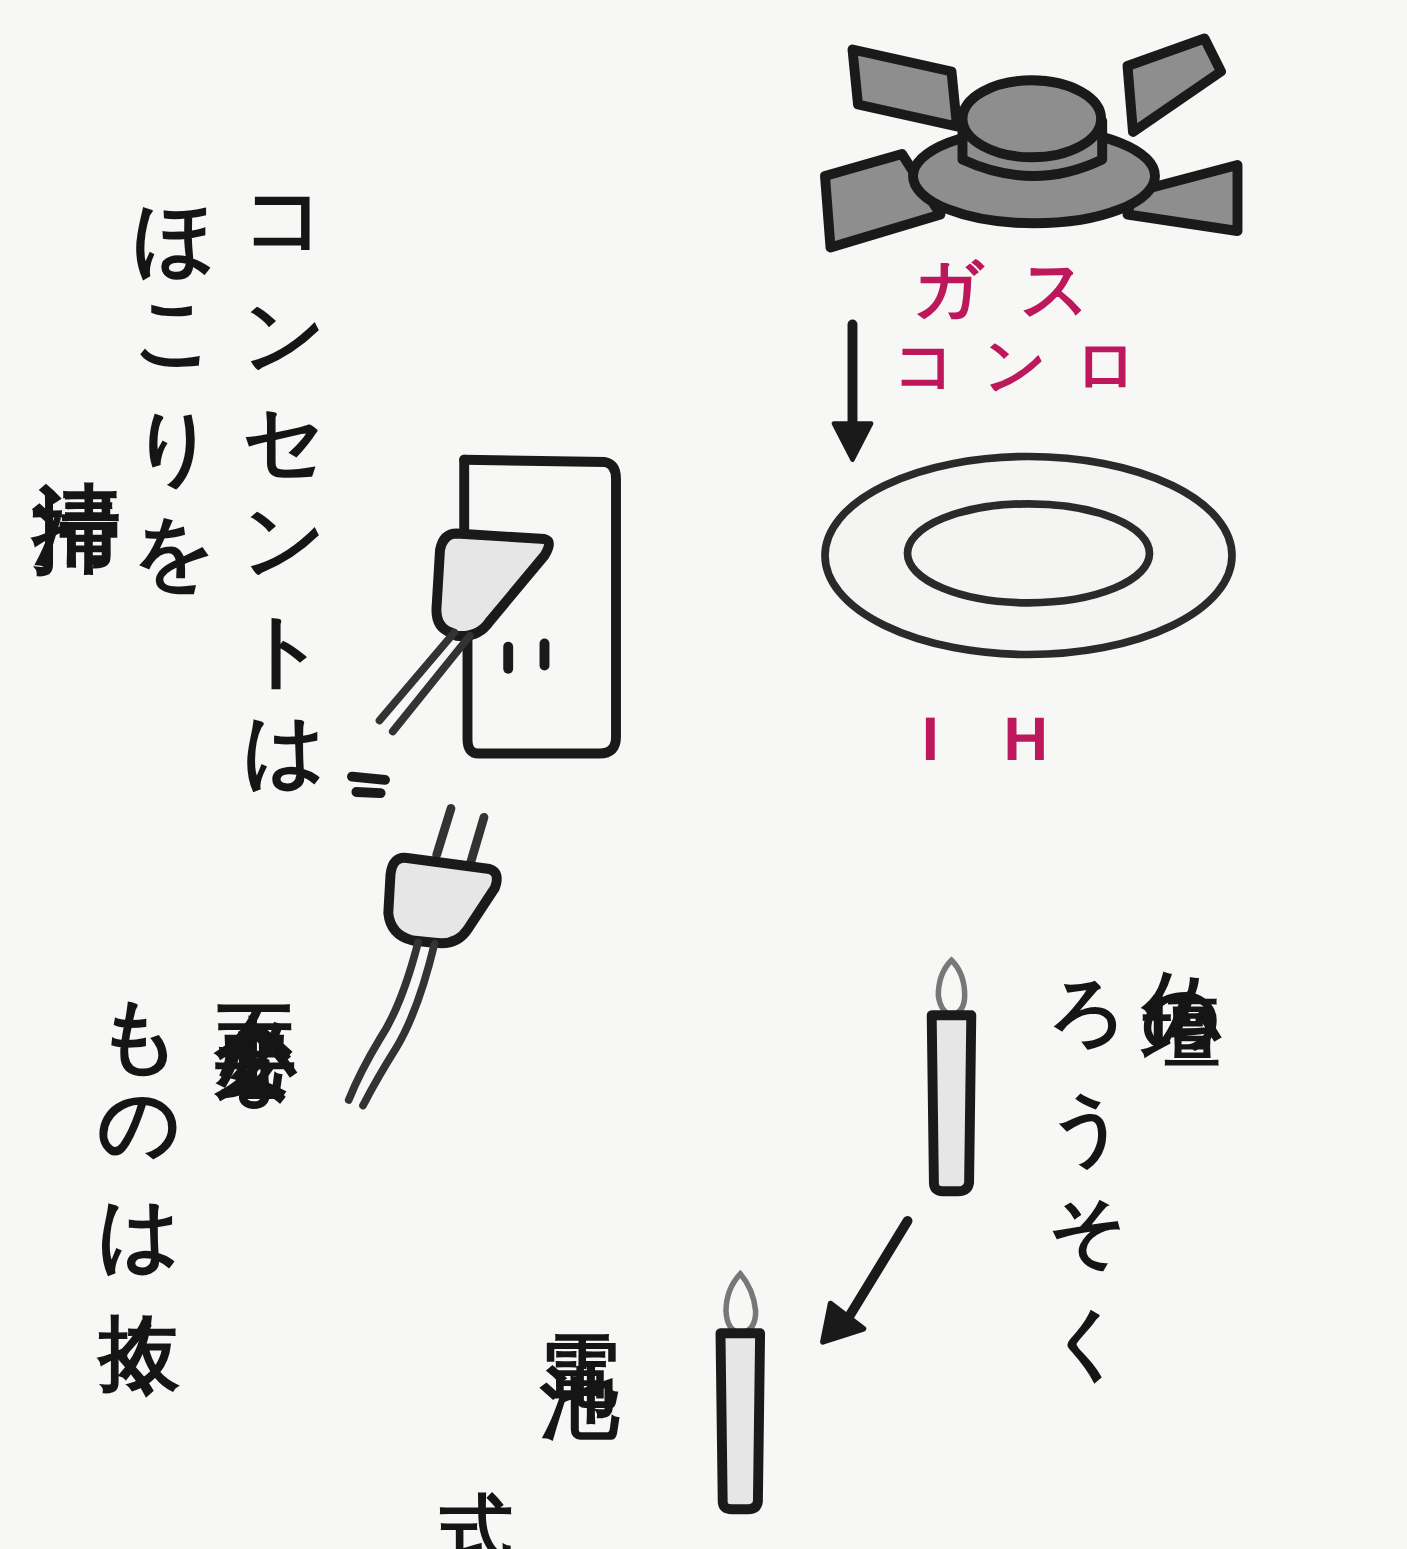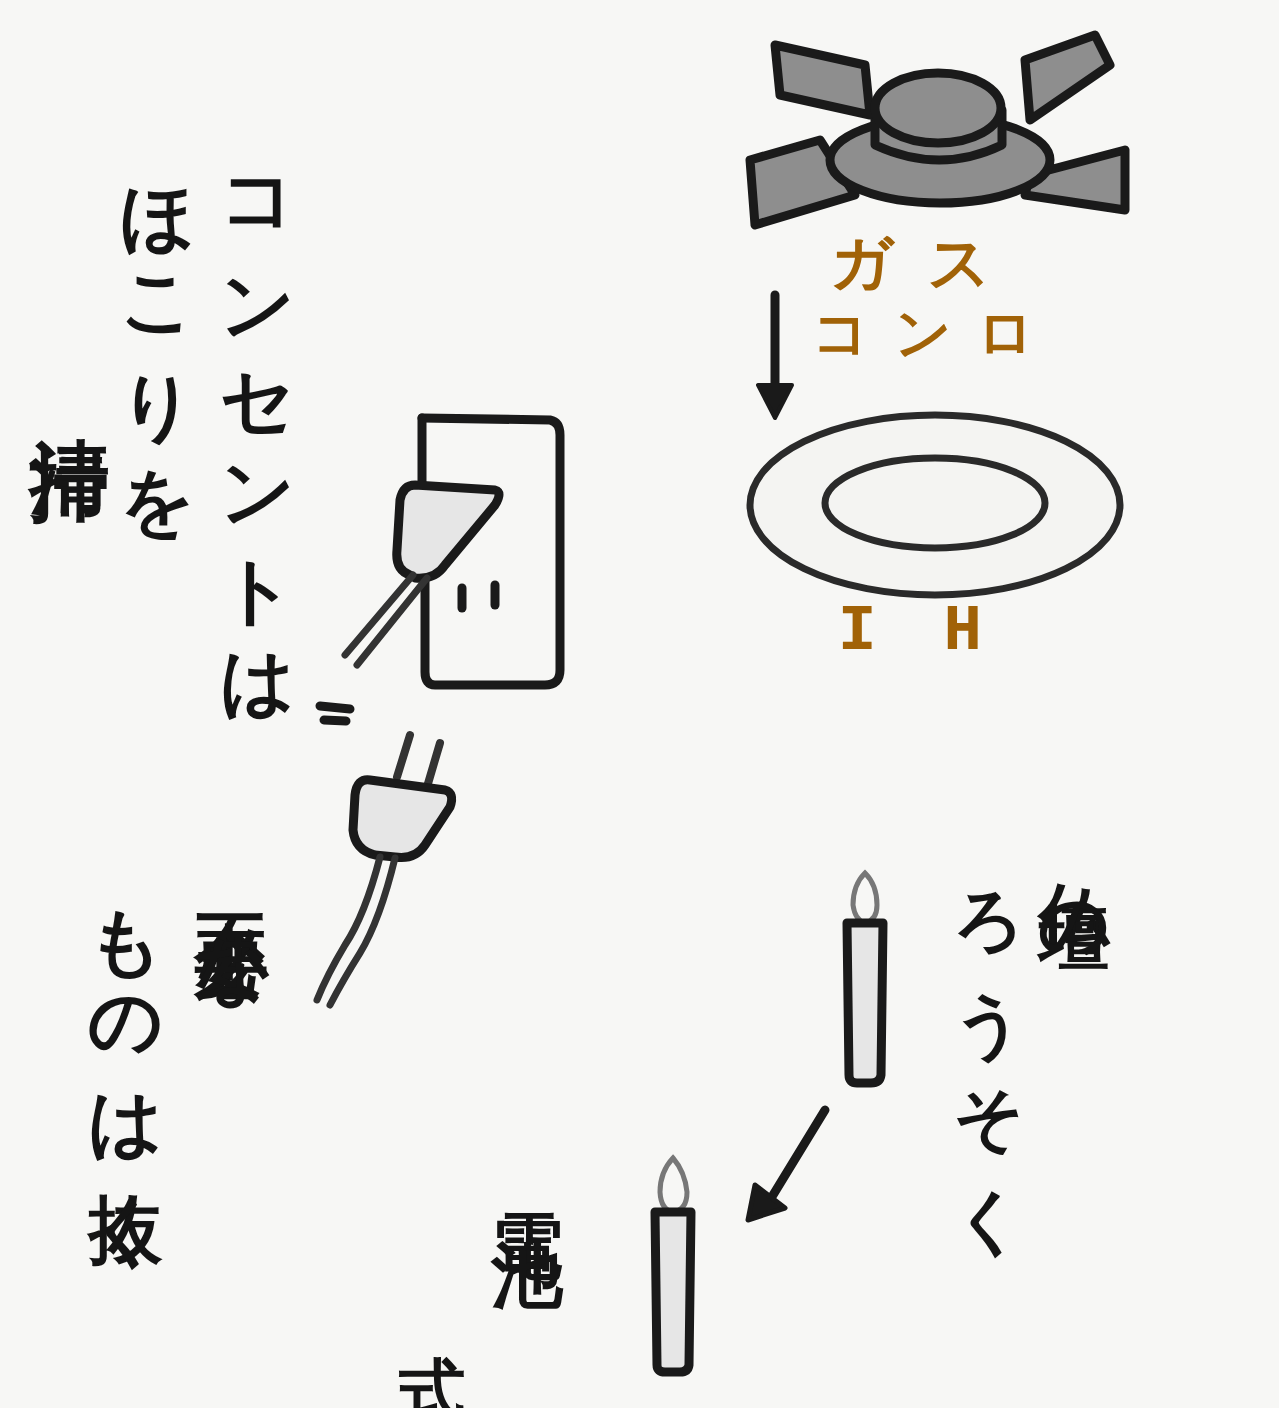--- a/index.html
+++ b/index.html
@@ -16,21 +16,21 @@
       writing-mode: vertical-rl;
       text-orientation: upright;
       font-weight: bold;
       color: #151515;
       letter-spacing: 0.12em;
       line-height: 1;
     }
     .htext {
       position: absolute;
       font-weight: bold;
-      color: #a16207;
+      color: #be185d;
       line-height: 1;
     }
     svg.draw { position: absolute; overflow: visible; }
     .stroke { fill: none; stroke: #1a1a1a; stroke-width: 9; stroke-linecap: round; stroke-linejoin: round; }
     .gray { fill: #8e8e8e; }
     .light { fill: #e6e6e6; }
   </style>
 </head>
 <body>
 
@@ -67,21 +67,21 @@
 <svg class="draw" style="left:750px; top:290px;" width="50" height="140" viewBox="0 0 50 140">
   <line class="stroke" x1="25" y1="5" x2="25" y2="118"></line>
   <polygon points="8,95 42,95 25,128" fill="#1a1a1a" stroke="#1a1a1a" stroke-width="4" stroke-linejoin="round"></polygon>
 </svg>
 
 <svg class="draw" style="left:740px; top:405px;" width="400" height="210" viewBox="0 0 400 210">
   <ellipse cx="195" cy="100" rx="185" ry="90" fill="#f4f4f2" stroke="#2a2a2a" stroke-width="7"></ellipse>
   <ellipse cx="195" cy="98" rx="110" ry="45" fill="#f4f4f2" stroke="#2a2a2a" stroke-width="7"></ellipse>
 </svg>
 
-<div class="htext" style="left:838px; top:600px; font-size:64px; letter-spacing:1.05em; font-family:Liberation Mono, monospace;">IH</div>
+<div class="htext" style="left:838px; top:644px; font-size:56px; letter-spacing:1.05em; font-family:Liberation Sans, sans-serif;">IH</div>
 
 <svg class="draw" style="left:410px; top:410px;" width="160" height="290" viewBox="0 0 160 290">
   <path class="stroke" d="M12,8 L140,10 Q150,12 150,25 L150,260 Q150,275 135,275 L25,275 Q15,275 15,262 L15,140"></path>
   <line class="stroke" x1="12" y1="8" x2="12" y2="85"></line>
   <line class="stroke" x1="52" y1="178" x2="52" y2="198"></line>
   <line class="stroke" x1="85" y1="175" x2="85" y2="195"></line>
 </svg>
 
 <svg class="draw" style="left:335px; top:470px;" width="180" height="200" viewBox="0 0 180 200">
   <path class="light" d="M80,15 L160,20 Q168,22 160,35 L110,95 Q100,110 80,108 L75,105 Q60,100 62,80 L65,30 Q68,15 80,15 Z"></path>

